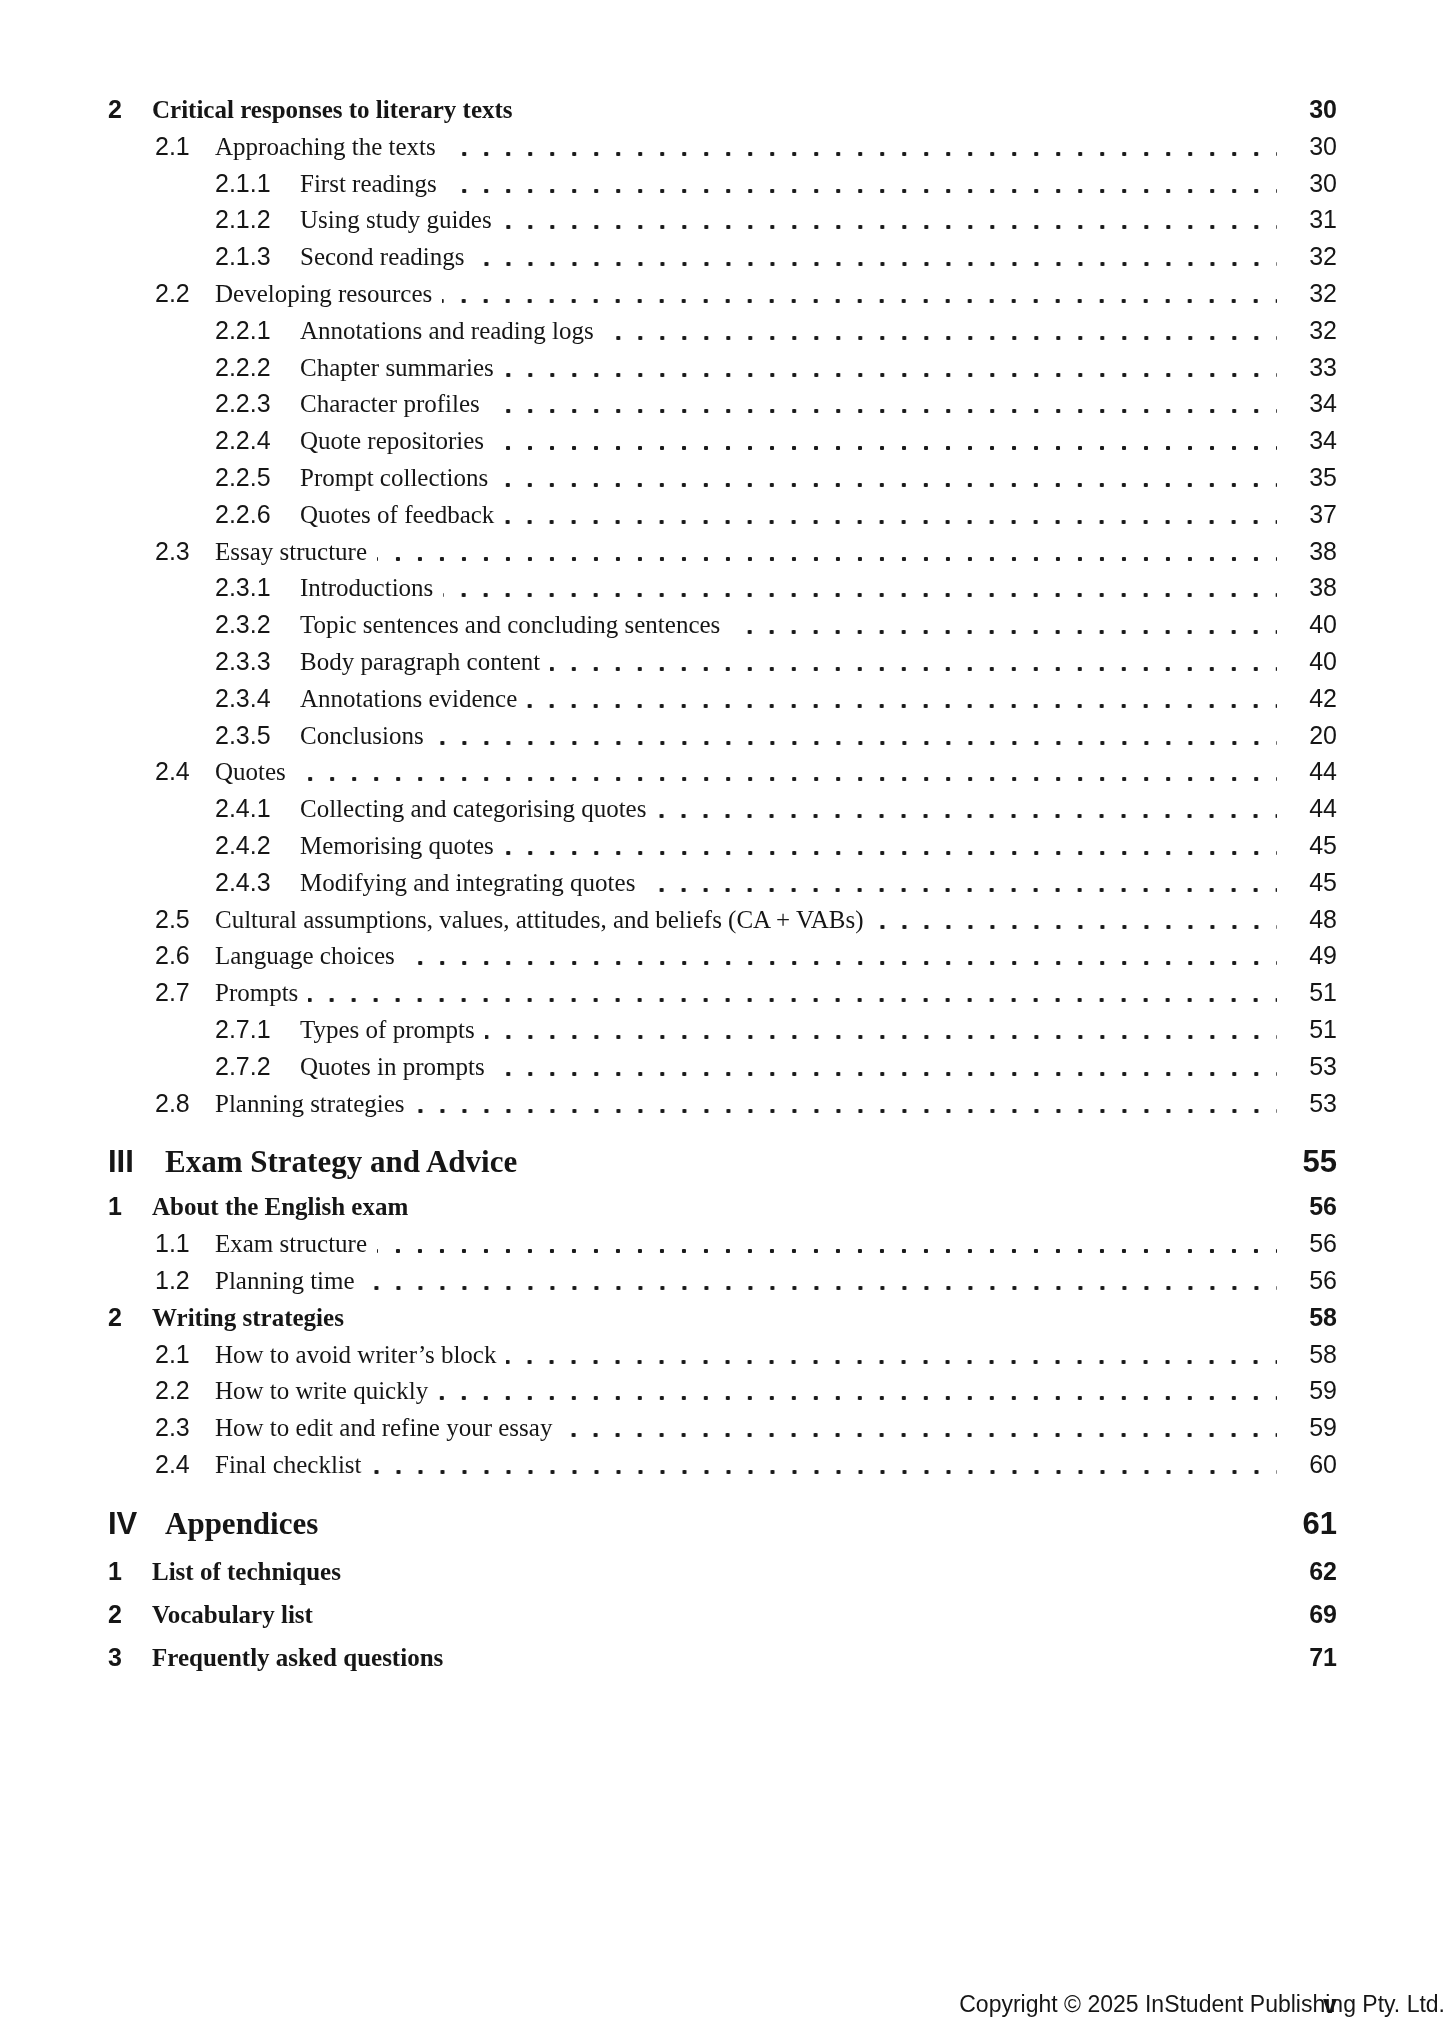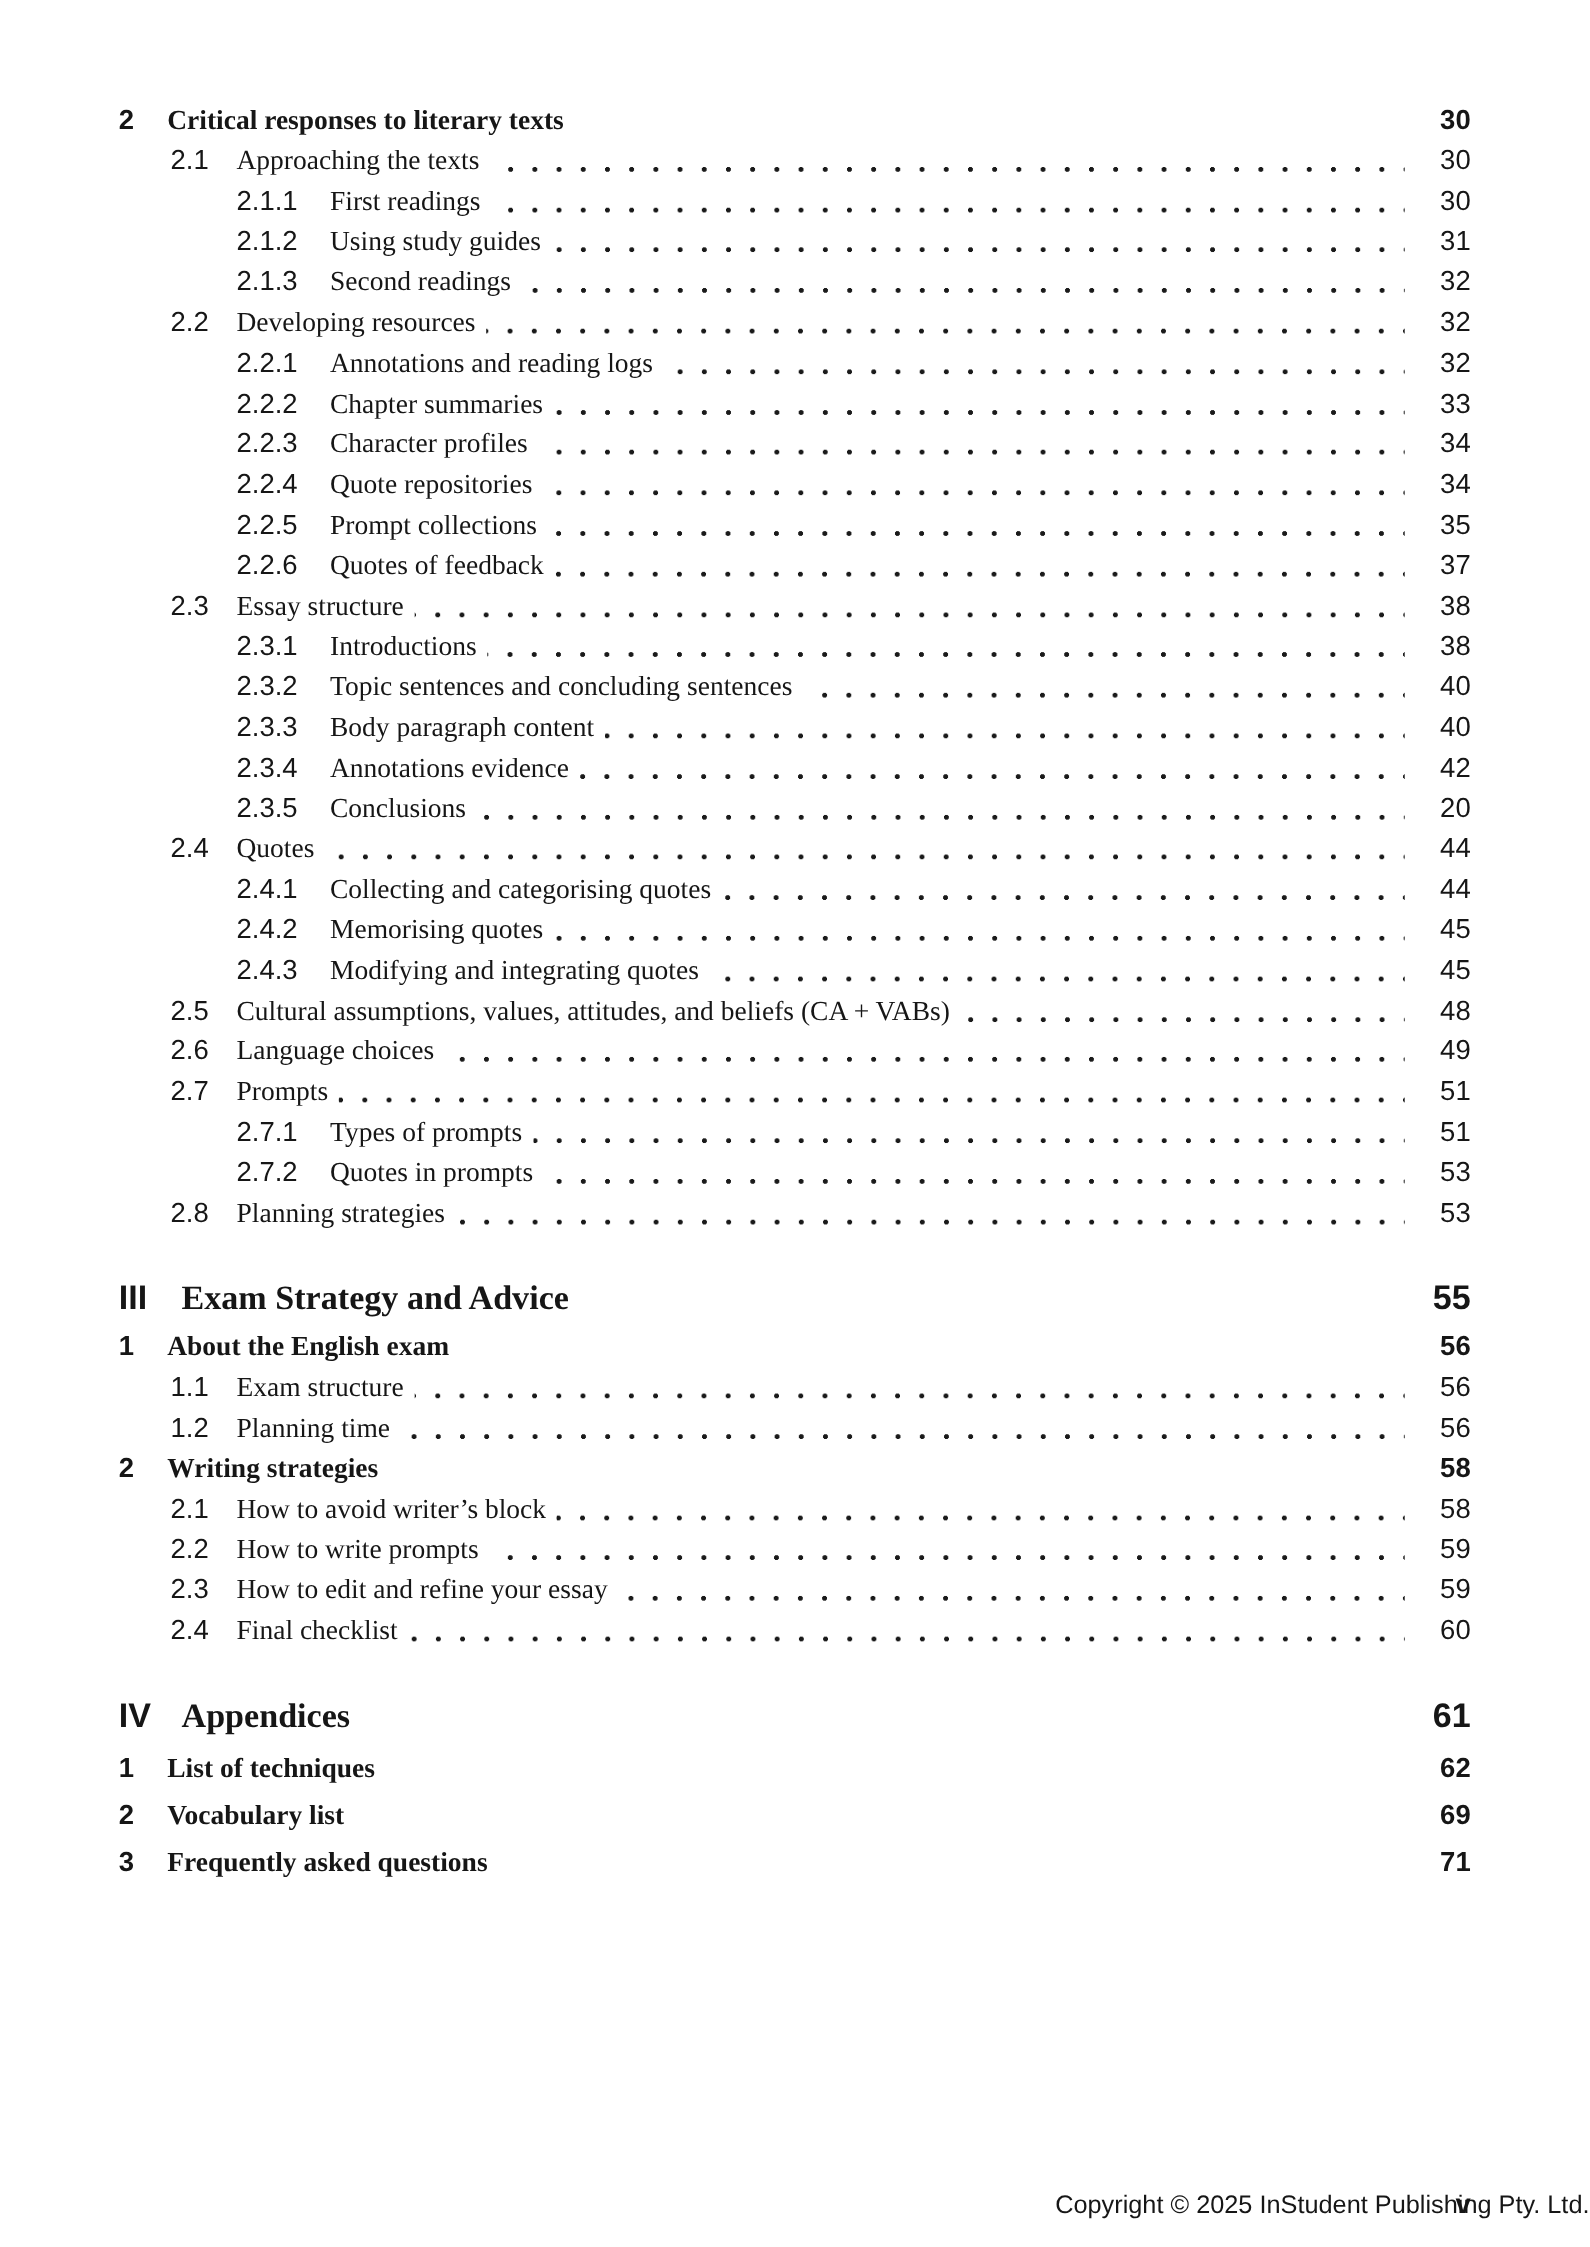--- a/index.html
+++ b/index.html
@@ -48,21 +48,21 @@
   .row.section{padding-left:47px;}
   .row.section .num{width:60px;}
   
   .row.subsection{padding-left:107px;}
   .row.subsection .num{width:85px;}
   
   .row.part{
     font-weight:bold;
     font-size:31px;
     height:52px;line-height:52px;
-    margin-top:33px;
+    margin-top:15px;
   }
   .row.part .num{width:57px;}
   
   .row.appx{height:43px;line-height:43px;}
   .footer{
     position:absolute;
     left:0;right:0;
     top:1988px;
     height:32px;line-height:32px;
   }
@@ -316,21 +316,21 @@
 
   <div class="row section">
     <span class="num">2.1</span>
     <span class="title">How to avoid writer’s block</span>
     <span class="leader"></span>
     <span class="pg">58</span>
   </div>
 
   <div class="row section">
     <span class="num">2.2</span>
-    <span class="title">How to write prompts</span>
+    <span class="title">How to write quickly</span>
     <span class="leader"></span>
     <span class="pg">59</span>
   </div>
 
   <div class="row section">
     <span class="num">2.3</span>
     <span class="title">How to edit and refine your essay</span>
     <span class="leader"></span>
     <span class="pg">59</span>
   </div>

